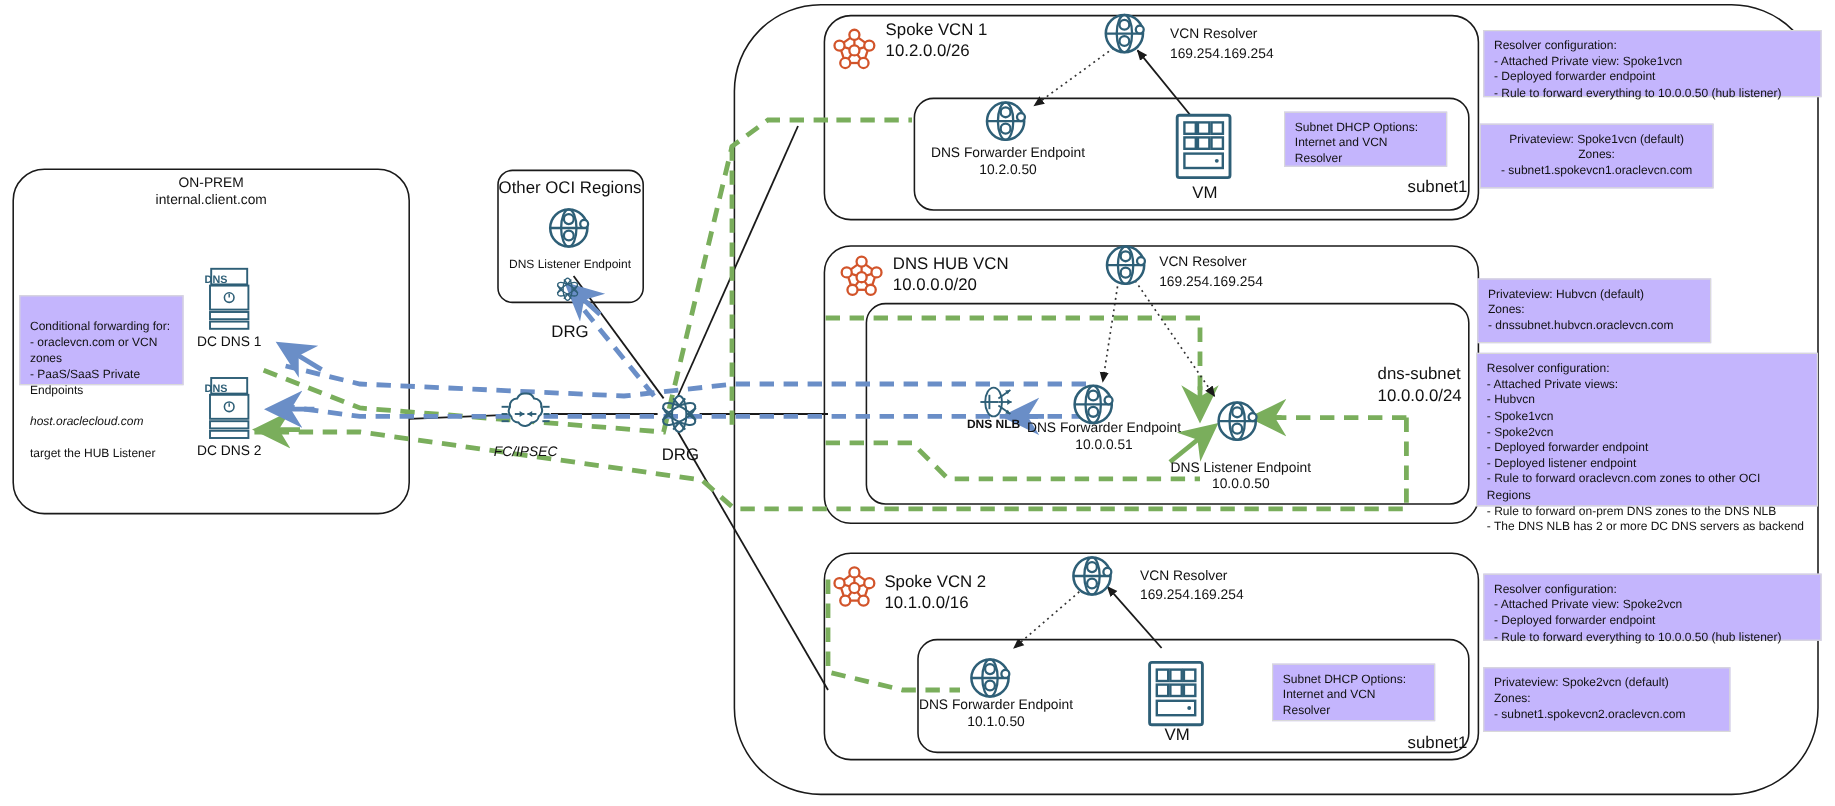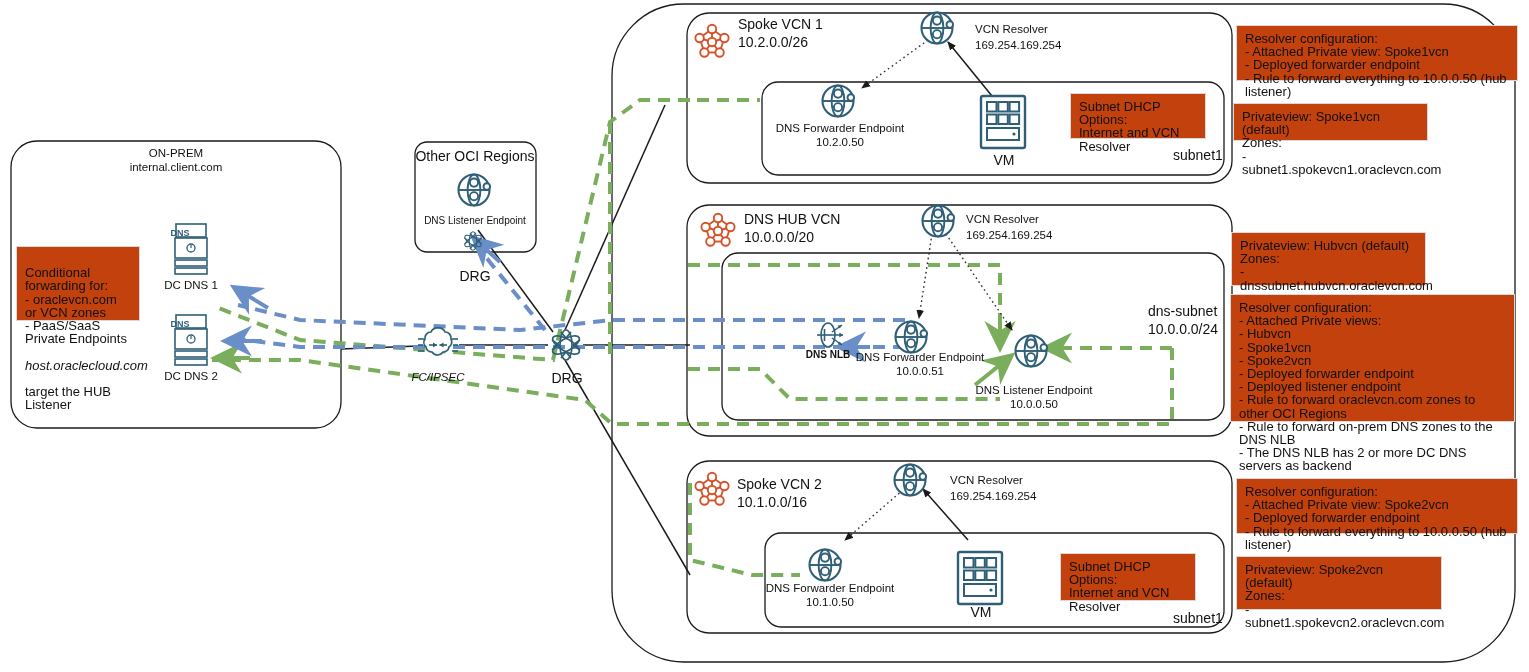--- a/index.html
+++ b/index.html
@@ -4,22 +4,22 @@
 <style>
   html,body{margin:0;padding:0;background:#ffffff;}
   body{width:1529px;height:672px;position:relative;overflow:hidden;
        font-family:"Liberation Sans",sans-serif;color:#1a1a1a;}
   #stage{position:absolute;left:0;top:0;width:1529px;height:672px;}
   svg#wires{position:absolute;left:0;top:0;width:1529px;height:672px;pointer-events:none;}
   .lbl{position:absolute;font-size:11.5px;line-height:14px;color:#111;white-space:nowrap;}
   .lbl.c{text-align:right;transform:translateX(-50%);}
   .lbl.big{font-size:14px;line-height:17px;}
   .lbl.sm{font-size:10px;line-height:10px;font-weight:bold;}
-  .note{position:absolute;background:#c2410c;border:1px solid #d9d9d9;
-        font-size:13px;line-height:13.2px;color:#111;padding:6px 8px;
+  .note{position:absolute;background:#c4b5fd;border:1px solid #d9d9d9;
+        font-size:10px;line-height:13.2px;color:#111;padding:6px 8px;
         white-space:pre-line;box-sizing:border-box;}
   .ital{font-style:italic;}
 </style>
 </head>
 <body>
 
 <div id="stage">
 
   <svg id="wires" viewBox="0 0 1529 672">
     <defs>
@@ -236,21 +236,21 @@
     <use href="#vmIcon" transform="translate(980,578)"></use>
   </svg>
 
   <div class="lbl c" style="left:176px;top:146px;">ON-PREM</div>
   <div class="lbl c" style="left:176px;top:160px;">internal.client.com</div>
   <div class="lbl" style="left:191px;top:278px;transform:translateX(-50%);">DC DNS 1</div>
   <div class="lbl" style="left:191px;top:369px;transform:translateX(-50%);">DC DNS 2</div>
   <div class="lbl sm" style="left:180px;top:228px;transform:translateX(-50%);font-size:9px;color:#2e5f77;font-weight:bold;">DNS</div>
   <div class="lbl sm" style="left:180px;top:319px;transform:translateX(-50%);font-size:9px;color:#2e5f77;font-weight:bold;">DNS</div>
 
-  <div class="note" style="left:16px;top:246px;width:124px;height:75px;">
+  <div class="note" style="left:16px;top:246px;width:137px;height:75px;">
     <span>Conditional forwarding for:
 - oraclevcn.com or VCN zones
 - PaaS/SaaS Private Endpoints</span><br>
     <span class="ital">host.oraclecloud.com</span><br>
     <span>target the HUB Listener</span>
   </div>
 
   <div class="lbl" style="left:438px;top:370px;transform:translateX(-50%);font-style:italic;">FC/IPSEC</div>
   <div class="lbl big" style="left:567px;top:370px;transform:translateX(-50%);">DRG</div>
   <div class="lbl big" style="left:475px;top:148px;transform:translateX(-50%);">Other OCI Regions</div>
@@ -264,21 +264,21 @@
   <div class="lbl c" style="left:840px;top:121px;">DNS Forwarder Endpoint</div>
   <div class="lbl c" style="left:840px;top:135px;">10.2.0.50</div>
   <div class="lbl big c" style="left:1004px;top:152px;">VM</div>
   <div class="lbl big" style="left:1173px;top:147px;">subnet1</div>
   <div class="note" style="left:1070px;top:93px;width:136px;height:46px;">Subnet DHCP Options:
 Internet and VCN Resolver</div>
   <div class="note" style="left:1236px;top:25px;width:282px;height:56px;">Resolver configuration:
 - Attached Private view: Spoke1vcn
 - Deployed forwarder endpoint
 - Rule to forward everything to 10.0.0.50 (hub listener)</div>
-  <div class="note" style="left:1233px;top:103px;width:195px;height:38px;">Privateview: Spoke1vcn (default)
+  <div class="note" style="left:1233px;top:103px;width:195px;height:54px;text-align:center;">Privateview: Spoke1vcn (default)
 Zones:
 - subnet1.spokevcn1.oraclevcn.com</div>
 
   <div class="lbl big" style="left:744px;top:211px;">DNS HUB VCN</div>
   <div class="lbl big" style="left:744px;top:229px;">10.0.0.0/20</div>
   <div class="lbl" style="left:966px;top:212px;">VCN Resolver</div>
   <div class="lbl" style="left:966px;top:228px;">169.254.169.254</div>
   <div class="lbl sm c" style="left:828px;top:350px;">DNS NLB</div>
   <div class="lbl c" style="left:920px;top:350px;">DNS Forwarder Endpoint</div>
   <div class="lbl c" style="left:920px;top:364px;">10.0.0.51</div>

